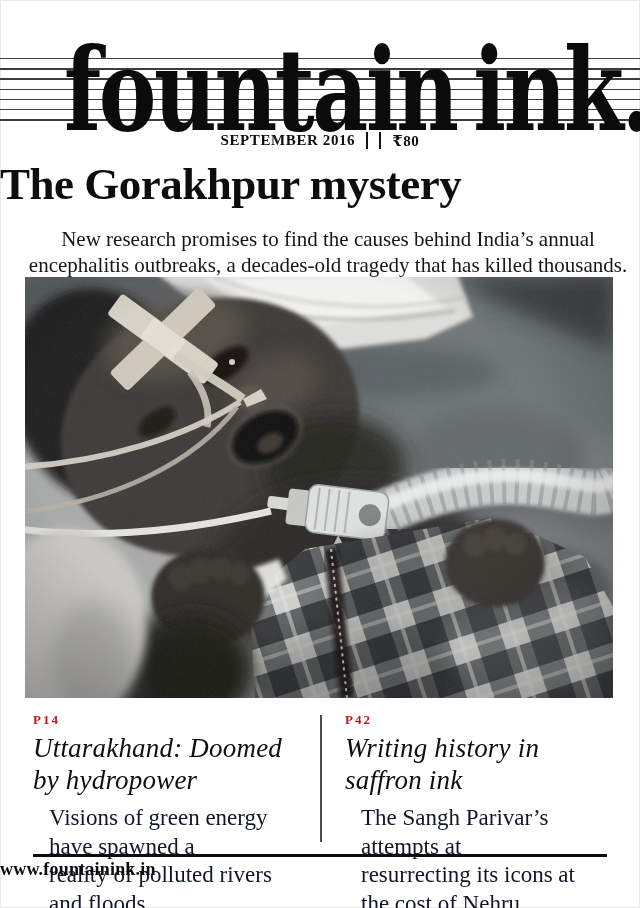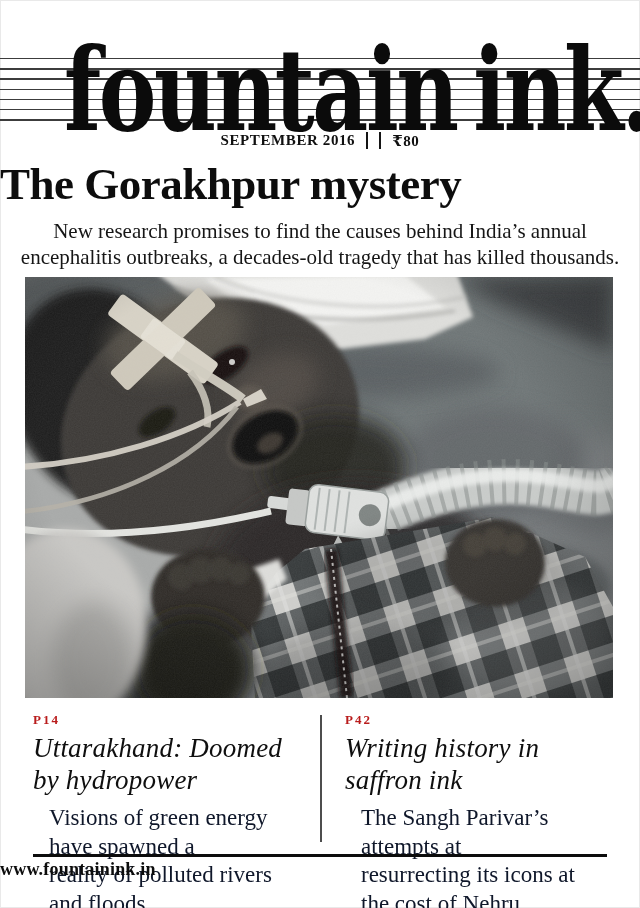--- a/index.html
+++ b/index.html
@@ -34,21 +34,21 @@
   }
   .issue-sep{width:2px;height:17px;background:#151515;}
 
   
   .story-title{
     position:absolute;top:160px;left:0;width:640px;margin:0;
     text-align:left;font-weight:bold;font-size:45px;line-height:1.1;
     letter-spacing:-.5px;color:#0d0d0d;
   }
   .story-dek{
-    position:absolute;top:218px;left:20px;width:600px;margin:0;
+    position:absolute;top:218px;left:20px;width:600px;margin:8px;
     text-align:center;font-size:21px;line-height:1.25;color:#161616;
     white-space:pre-line;
   }
 
   
   .photo{
     position:absolute;left:25px;top:277px;width:588px;height:421px;
     margin:0;background:#8d9193;overflow:hidden;
   }
   .photo svg{display:block;width:100%;height:100%;}

